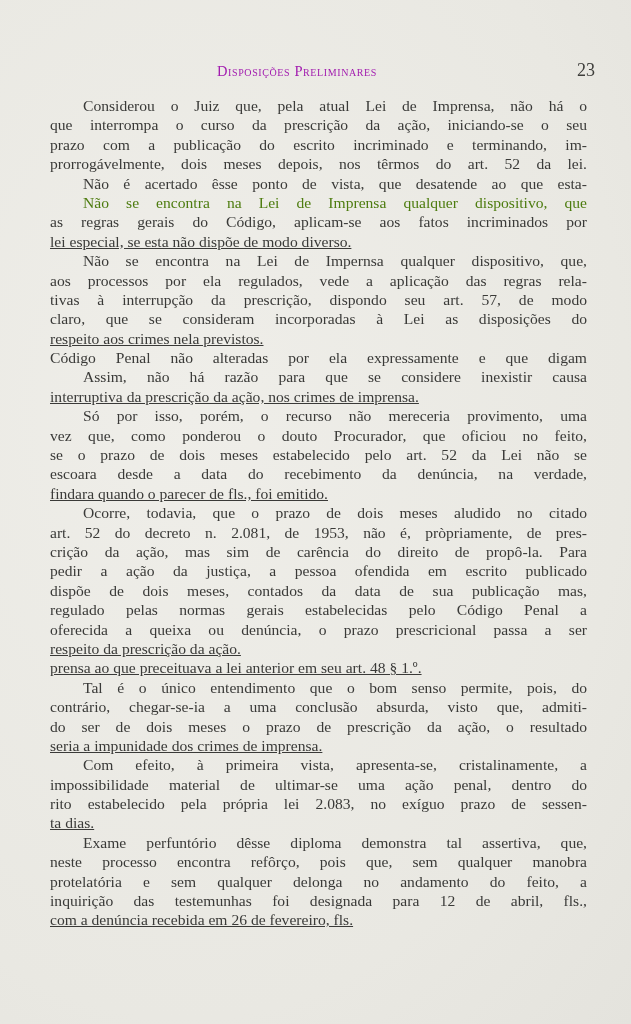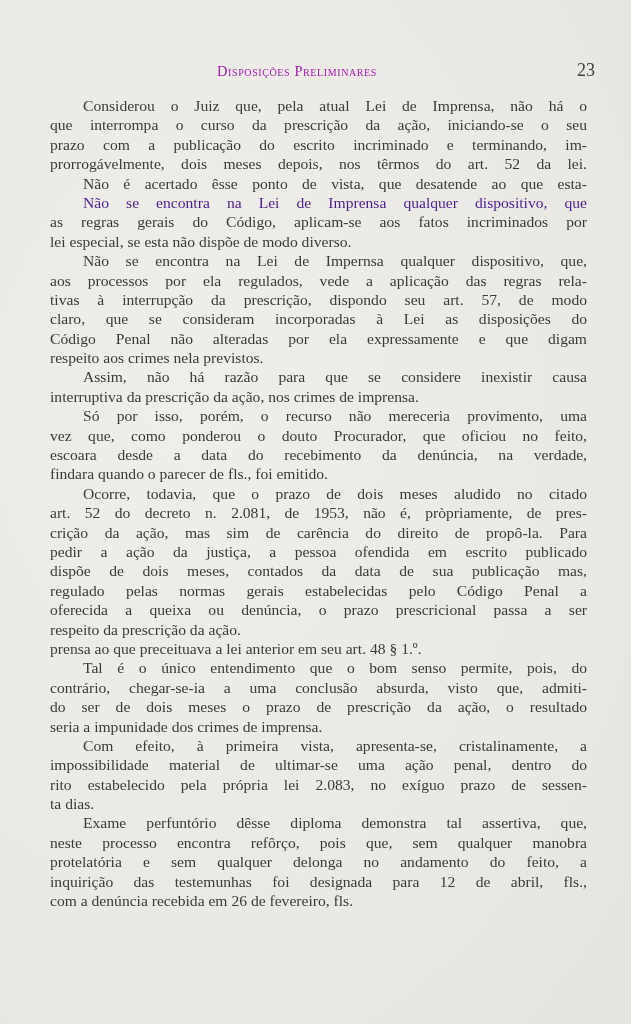--- a/index.html
+++ b/index.html
@@ -57,29 +57,30 @@
   .line {
     display: block;
     white-space: nowrap;
     text-align: justify;
     text-align-last: justify;
     height: 19.4px;
     overflow: visible;
   }
   .line.last {
     text-align-last: left;
+    text-decoration: underline;
   }
   .line.indent {
     padding-left: 33px;
   }
   .para {
     margin: 0;
   }
   .faded {
-    color: #4c1d95;
+    color: #4d7c0f;
   }
 </style>
 </head>
 <body>
 
 <div class="page">
   <div class="running-head">
     <span class="running-title">Disposições Preliminares</span>
     <span class="page-number">23</span>
   </div>
@@ -101,32 +102,33 @@
       <span class="line indent faded">Não se encontra na Lei de Imprensa qualquer dispositivo, que</span>
       <span class="line">as regras gerais do Código, aplicam-se aos fatos incriminados por</span>
       <span class="line last">lei especial, se esta não dispõe de modo diverso.</span>
     </div>
 
     <div class="para">
       <span class="line indent">Não se encontra na Lei de Impernsa qualquer dispositivo, que,</span>
       <span class="line">aos processos por ela regulados, vede a aplicação das regras rela-</span>
       <span class="line">tivas à interrupção da prescrição, dispondo seu art. 57, de modo</span>
       <span class="line">claro, que se consideram incorporadas à Lei as disposições do</span>
+      <span class="line last">respeito aos crimes nela previstos.</span>
       <span class="line">Código Penal não alteradas por ela expressamente e que digam</span>
-      <span class="line last">respeito aos crimes nela previstos.</span>
     </div>
 
     <div class="para">
       <span class="line indent">Assim, não há razão para que se considere inexistir causa</span>
       <span class="line last">interruptiva da prescrição da ação, nos crimes de imprensa.</span>
     </div>
 
     <div class="para">
       <span class="line indent">Só por isso, porém, o recurso não mereceria provimento, uma</span>
       <span class="line">vez que, como ponderou o douto Procurador, que oficiou no feito,</span>
+      <span class="line">se o prazo de dois meses estabelecido pelo art. 52 da Lei não se</span>
       <span class="line">escoara desde a data do recebimento da denúncia, na verdade,</span>
       <span class="line last">findara quando o parecer de fls., foi emitido.</span>
     </div>
 
     <div class="para">
       <span class="line indent">Ocorre, todavia, que o prazo de dois meses aludido no citado</span>
       <span class="line">art. 52 do decreto n. 2.081, de 1953, não é, pròpriamente, de pres-</span>
       <span class="line">crição da ação, mas sim de carência do direito de propô-la.  Para</span>
       <span class="line">pedir a ação da justiça, a pessoa ofendida em escrito publicado</span>
       <span class="line">dispõe de dois meses, contados da data de sua publicação mas,</span>

